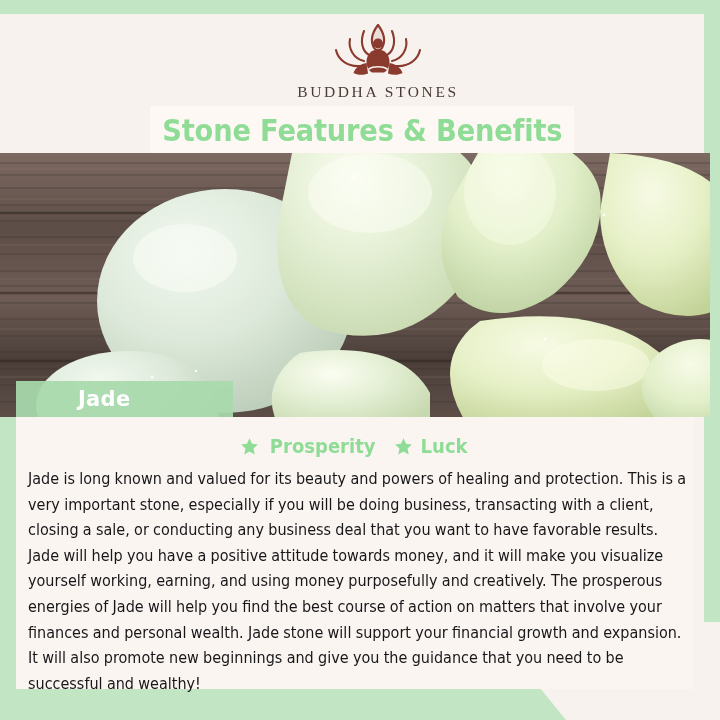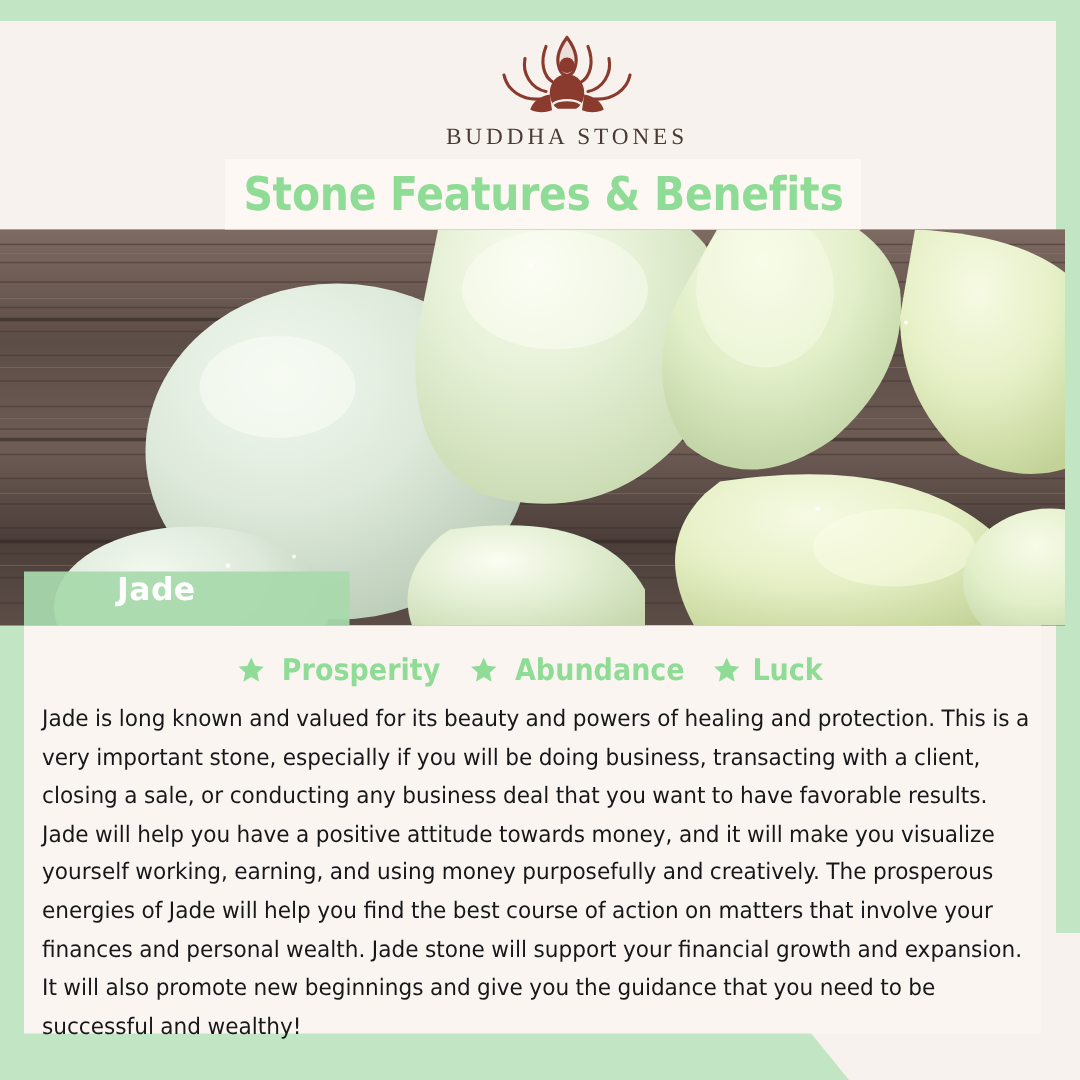--- a/index.html
+++ b/index.html
@@ -90,21 +90,21 @@
   }
   .photo svg { display: block; width: 710px; height: 264px; }
 
   
   .jade-banner {
     position: absolute;
     left: 16px; top: 381px;
     width: 217px; height: 36px;
     background: rgba(168, 217, 172, 0.93);
     display: flex;
-    align-items: flex-start;
+    align-items: center;
     z-index: 6;
   }
   .jade-label {
     margin-left: 62px;
     font-family: "DejaVu Sans", sans-serif;
     font-weight: bold;
     font-size: 21px;
     color: #ffffff;
     letter-spacing: 0.3px;
   }
@@ -297,26 +297,20 @@
 
     <div class="benefits">
 
       <div class="benefit">
         <svg class="star-icon" viewBox="0 0 24 24">
           <polygon points="12,1.6 15.2,8.6 22.6,9.4 17.1,14.5 18.6,22 12,18.2 5.4,22 6.9,14.5 1.4,9.4 8.8,8.6" fill="#8fdc96"></polygon>
         </svg>
         <span class="benefit-label">Prosperity</span>
       </div>
 
-      <div class="benefit">
-        <svg class="star-icon" viewBox="0 0 24 24">
-          <polygon points="12,1.6 15.2,8.6 22.6,9.4 17.1,14.5 18.6,22 12,18.2 5.4,22 6.9,14.5 1.4,9.4 8.8,8.6" fill="#8fdc96"></polygon>
-        </svg>
-        <span class="benefit-label">Abundance</span>
-      </div>
 
       <div class="benefit">
         <svg class="star-icon" viewBox="0 0 24 24">
           <polygon points="12,1.6 15.2,8.6 22.6,9.4 17.1,14.5 18.6,22 12,18.2 5.4,22 6.9,14.5 1.4,9.4 8.8,8.6" fill="#8fdc96"></polygon>
         </svg>
         <span class="benefit-label">Luck</span>
       </div>
 
     </div>
 

